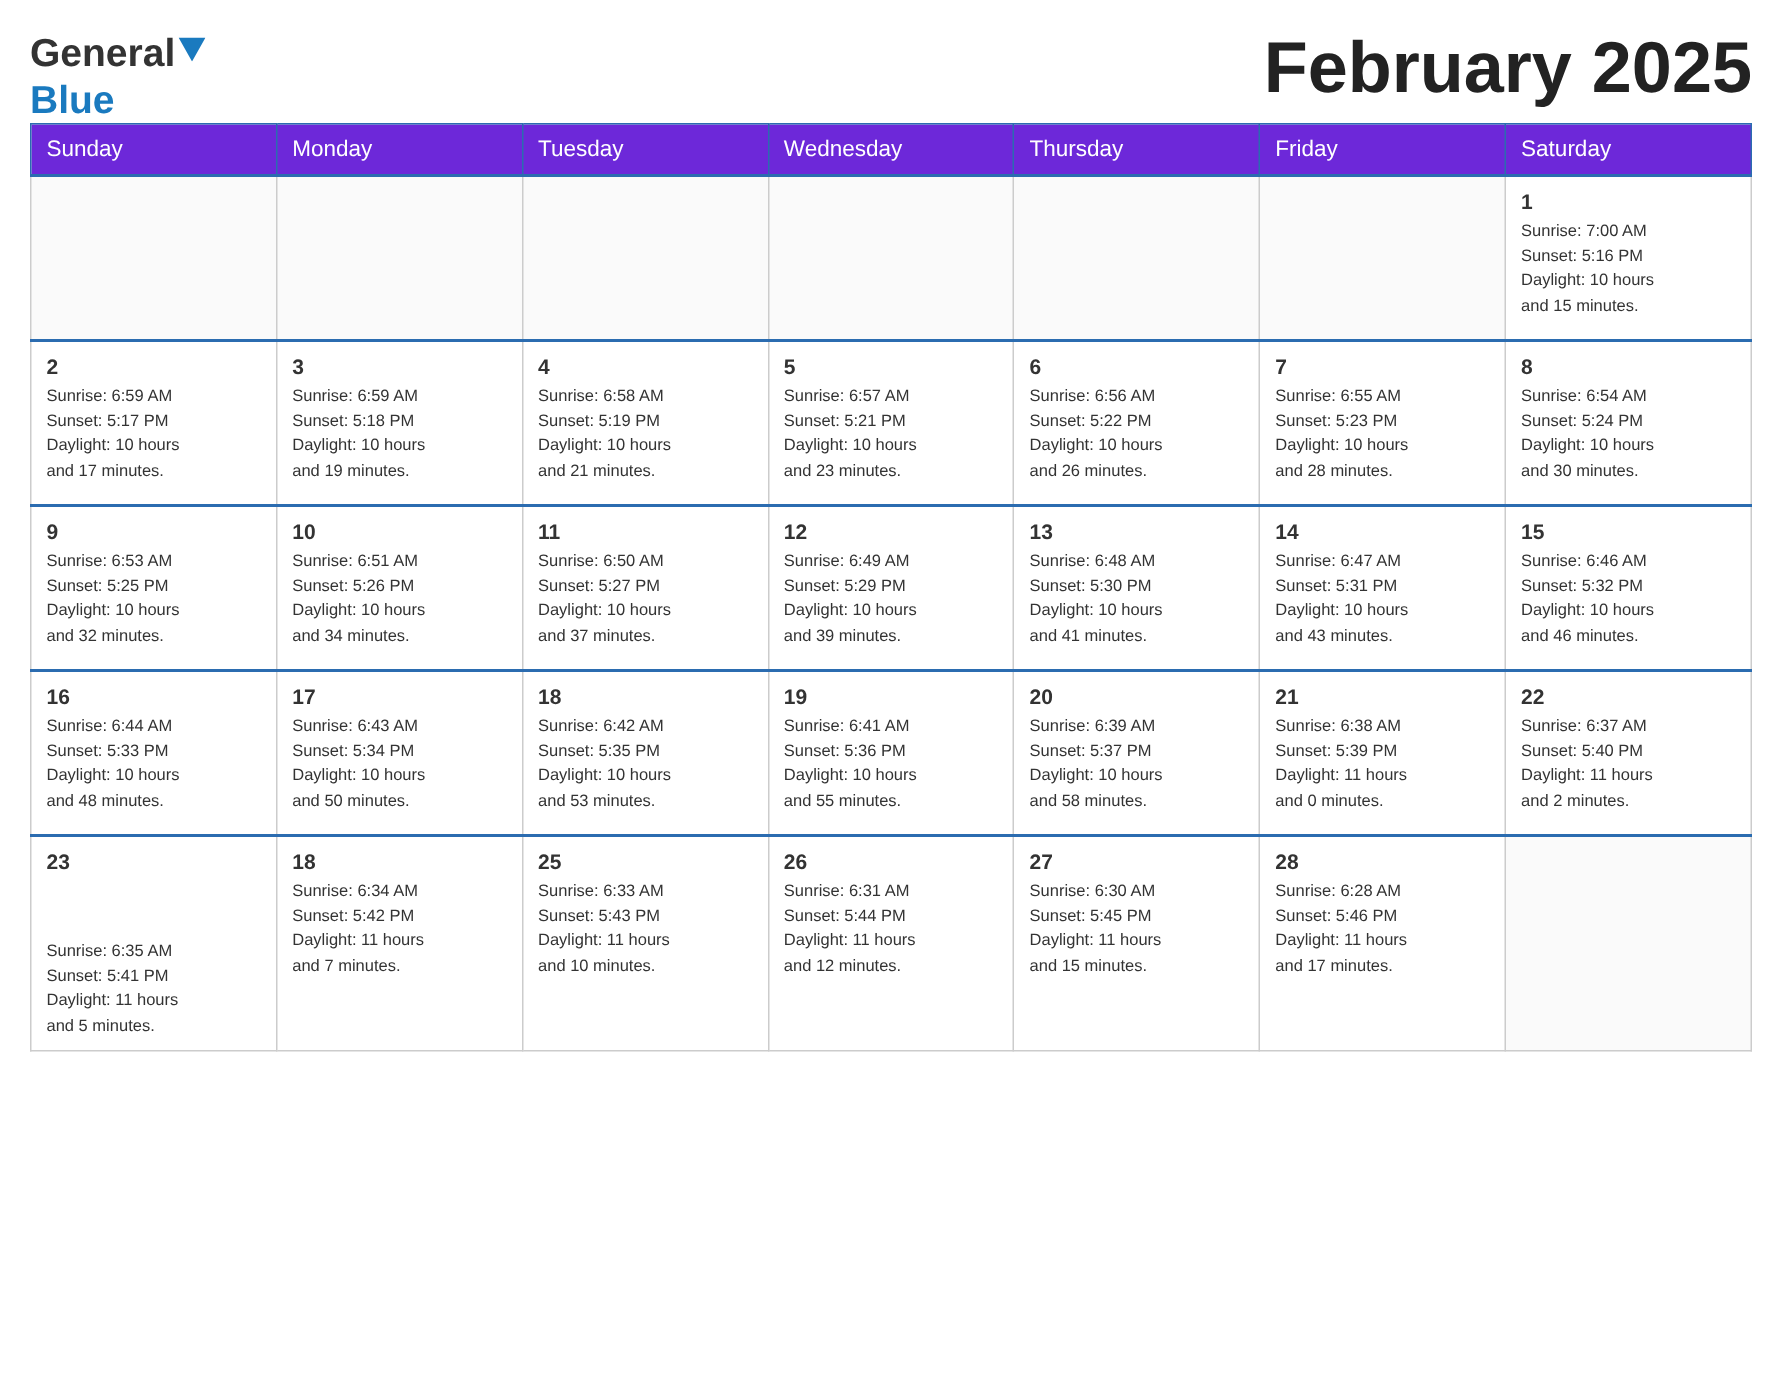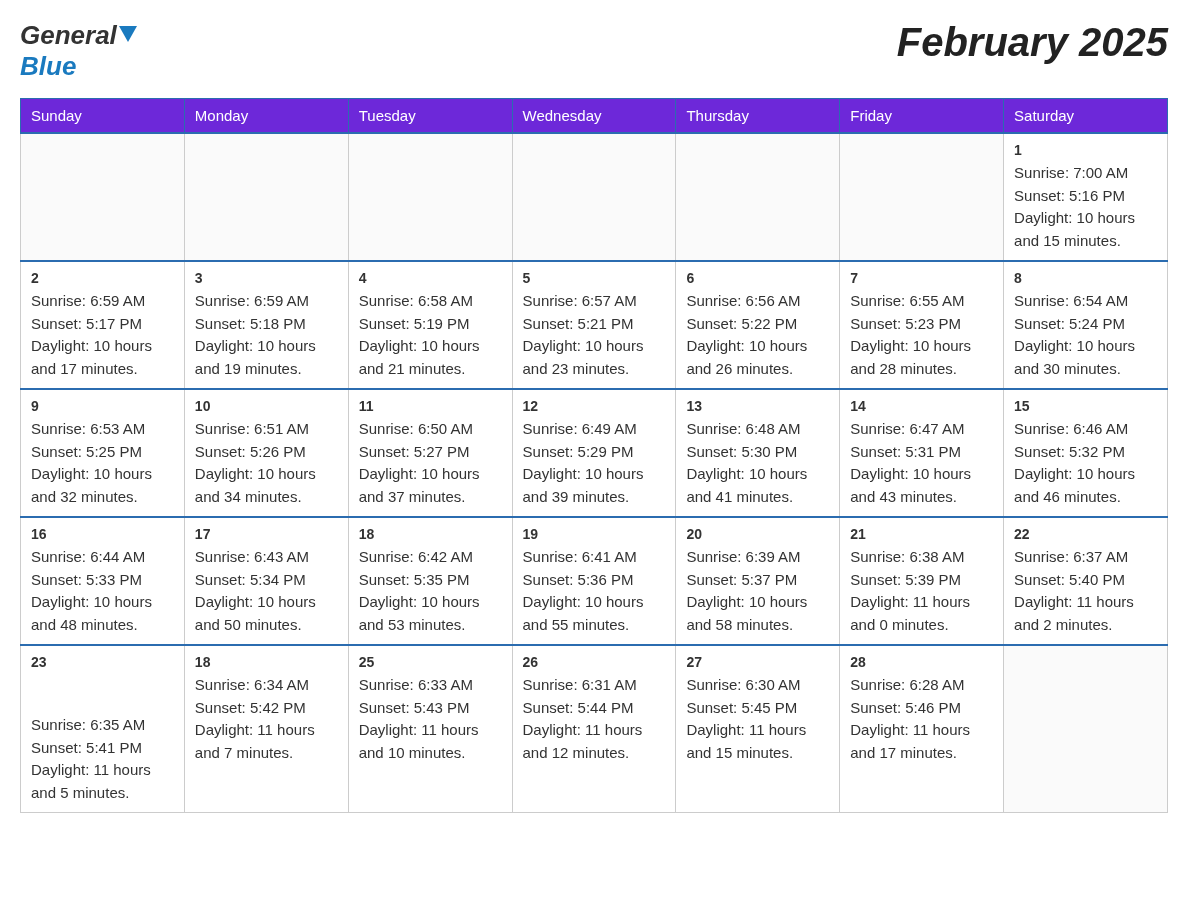--- a/index.html
+++ b/index.html
@@ -7,37 +7,35 @@
       font-family: Arial, sans-serif;
       background: #fff;
       padding: 20px;
       width: 1188px;
       min-height: 918px;
     }
     .header {
       display: flex;
       justify-content: space-between;
       align-items: flex-start;
-      margin-bottom: 16px;
-      font-style: italic;
     }
     .logo {
       display: flex;
       flex-direction: column;
       align-items: flex-start;
     }
     .logo-line1 {
       display: flex;
       align-items: center;
     }
     .title-section {
       text-align: right;
     }
     .month-title {
-      font-size: 40px;
+      font-size: 48px;
       font-weight: bold;
       color: #222;
       line-height: 1.1;
       text-align: right;
     }
     .location {
       font-size: 20px;
       color: #555;
       margin-top: 4px;
     }
@@ -66,21 +64,21 @@
     .calendar tr.week-row td {
       height: 110px;
     }
     .day-number {
       font-size: 14px;
       font-weight: bold;
       margin-bottom: 4px;
       display: block;
     }
     .day-info {
-      font-size: 15px;
+      font-size: 11px;
       line-height: 1.5;
       color: #333;
     }
     .empty-cell {
       background: #fafafa;
     }
     .calendar tbody tr {
       border-top: 2px solid #2b6cb0;
     }
   </style>

